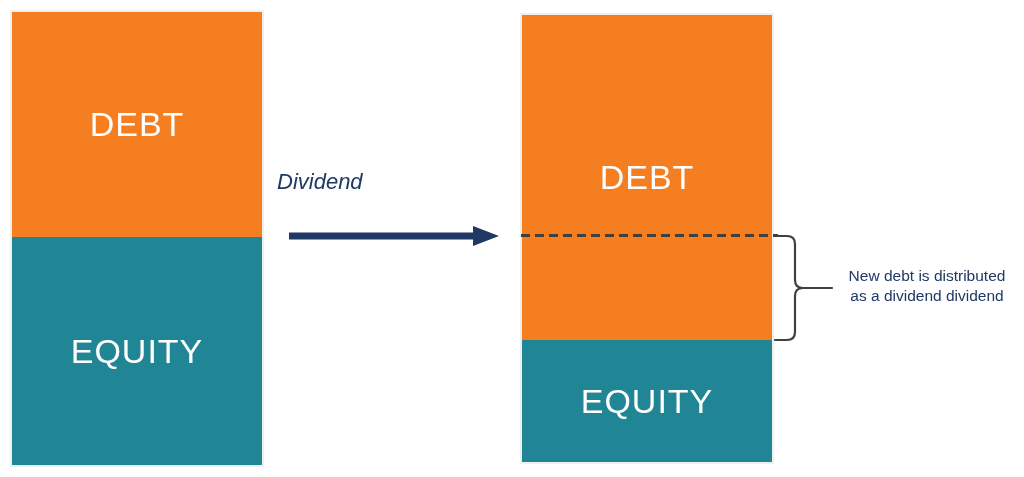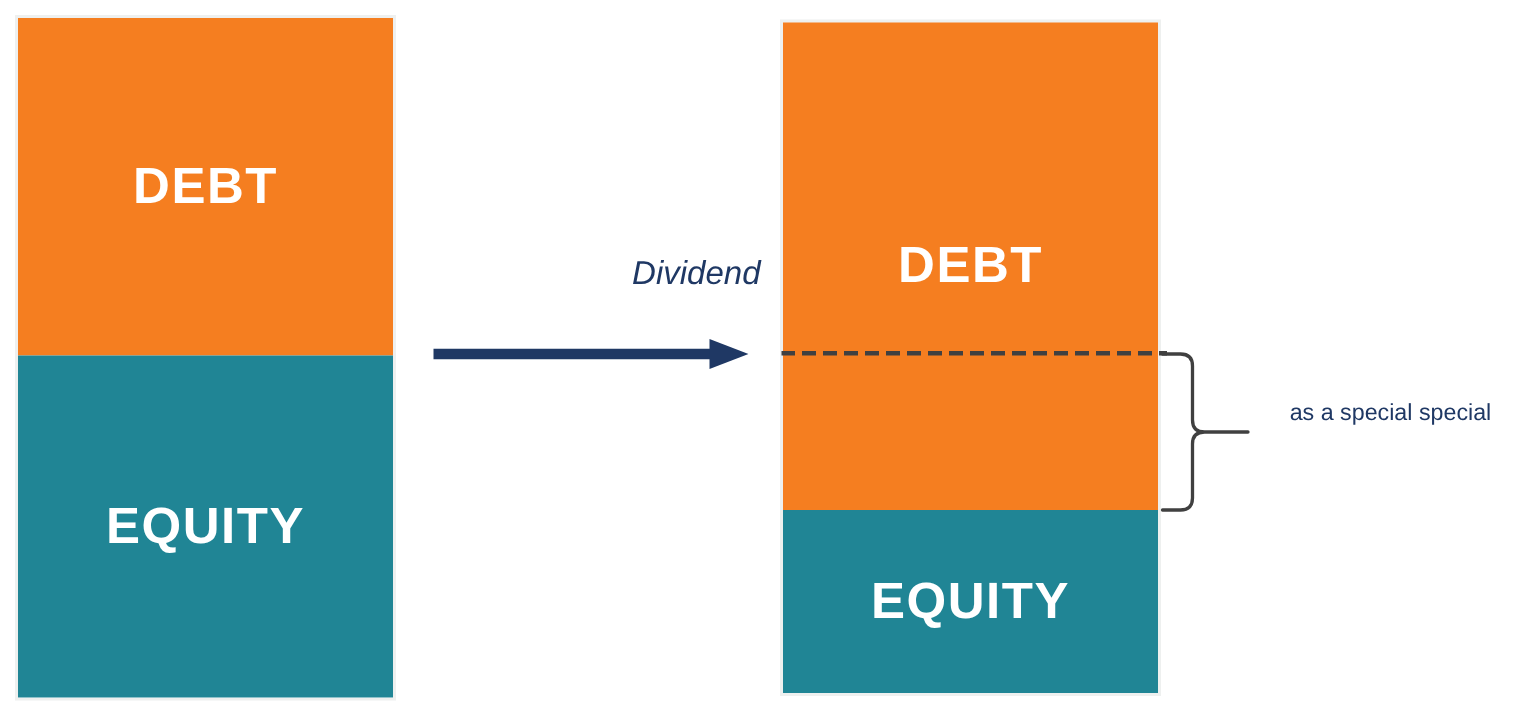--- a/index.html
+++ b/index.html
@@ -31,21 +31,21 @@
   }
   .seg-debt   { background: var(--debt, #F57E20); }
   .seg-equity { background: var(--equity, #208595); }
   .before-debt   { height: 225px; }
   .before-equity { height: 228px; }
   .after-debt    { height: 325px; }
   .after-equity  { height: 122px; }
   .seg-label {
     color: #ffffff;
     font-size: 34px;
-    font-weight: bold;
+    font-weight: normal;
     letter-spacing: 1px;
   }
   
   .dashed-line {
     position: absolute;
     left: 521px;
     top: 234px;
     width: 257px;
     height: 3px;
     background: repeating-linear-gradient(
@@ -53,21 +53,21 @@
       var(--line, #404040) 0 9px,
       transparent 9px 14px
     );
   }
   
   .process-label {
     position: absolute;
     left: 277px;
     top: 168px;
     width: 230px;
-    text-align: right;
+    text-align: left;
     color: var(--navy, #1F3864);
     font-size: 22px;
     font-style: italic;
     line-height: 27px;
   }
   .arrow-svg {
     position: absolute;
     left: 287px;
     top: 224px;
     width: 212px;
@@ -125,16 +125,17 @@
     </div>
   </div>
 
   <div class="dashed-line"></div>
 
   <svg class="brace-svg" viewBox="0 0 65 118">
     <path d="M5,8 H17 Q25,8 25,16 V52 Q25,60 33,60 H62 M33,60 Q25,60 25,68 V104 Q25,112 17,112 H5" fill="none" stroke="#404040" stroke-width="2.2" stroke-linecap="round"></path>
   </svg>
 
   <div class="annotation">
-    <div>as a special special</div>
+    <div>New debt is distributed</div>
+    <div>as a dividend dividend</div>
   </div>
 
 </div>
 
 </body></html>

